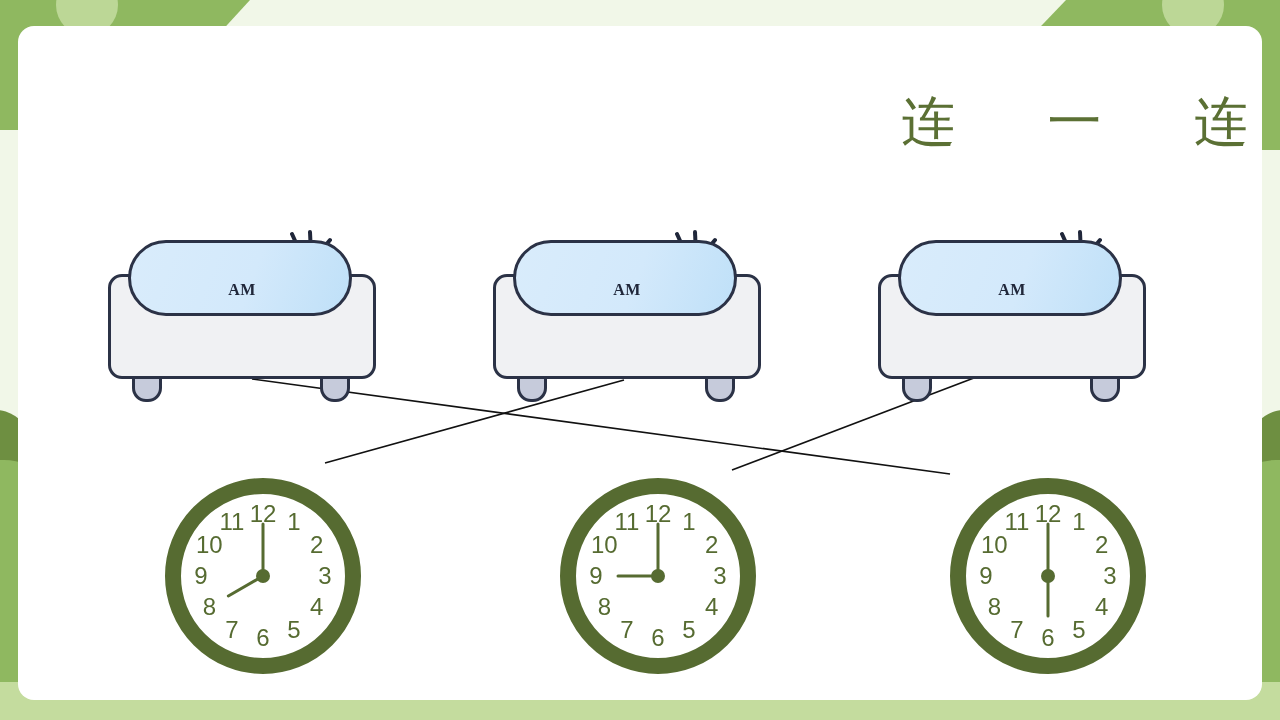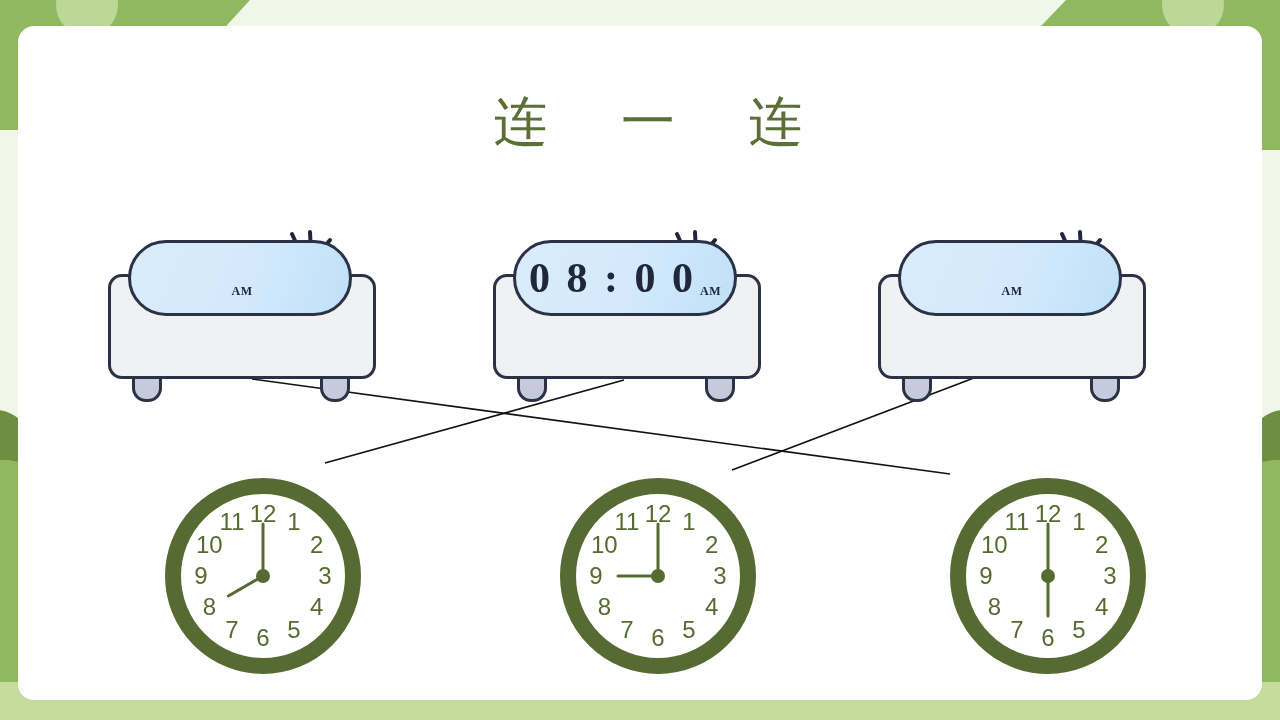--- a/index.html
+++ b/index.html
@@ -97,22 +97,22 @@
     width: 1244px; height: 674px;
     background: #ffffff;
     border-radius: 16px;
     overflow: hidden;
   }
 
   #title {
     position: absolute;
     left: 0; top: 60px;
     width: 1260px;
-    text-align: center;
-    font-family: Liberation Serif, serif;
+    text-align: right;
+    font-family: Liberation Mono, monospace;
     font-size: 54px;
     letter-spacing: 30px;
     text-indent: 30px;
     color: #5b7034;
   }
 
   
   .alarm {
     position: absolute;
     width: 268px;
@@ -156,21 +156,21 @@
   .alarm-time {
     font-family: "Liberation Serif", serif;
     font-size: 42px;
     font-weight: bold;
     color: #20273a;
     letter-spacing: 3px;
     white-space: nowrap;
   }
   .alarm-ampm {
     font-family: "Liberation Serif", serif;
-    font-size: 12px;
+    font-size: 16px;
     font-weight: bold;
     color: #20273a;
     margin-left: 4px;
     align-self: flex-end;
     margin-bottom: 14px;
     letter-spacing: 0.5px;
   }
   .alarm-leg {
     position: absolute;
     top: 148px;
@@ -252,21 +252,20 @@
 
     <div class="alarm alarm-2">
       <svg class="alarm-ring" viewBox="0 0 60 46">
         <line x1="12" y1="6" x2="22" y2="28" stroke="#20273a" stroke-width="4" stroke-linecap="round"></line>
         <line x1="30" y1="4" x2="31" y2="26" stroke="#20273a" stroke-width="4" stroke-linecap="round"></line>
         <line x1="50" y1="12" x2="35" y2="30" stroke="#20273a" stroke-width="4" stroke-linecap="round"></line>
       </svg>
       <div class="alarm-top-btn"></div>
       <div class="alarm-body"></div>
       <div class="alarm-screen">
-        <span class="alarm-time">0 8 : 0 0</span>
         <span class="alarm-ampm">AM</span>
       </div>
       <div class="alarm-leg alarm-leg-l"></div>
       <div class="alarm-leg alarm-leg-r"></div>
     </div>
 
     <div class="alarm alarm-3">
       <svg class="alarm-ring" viewBox="0 0 60 46">
         <line x1="12" y1="6" x2="22" y2="28" stroke="#20273a" stroke-width="4" stroke-linecap="round"></line>
         <line x1="30" y1="4" x2="31" y2="26" stroke="#20273a" stroke-width="4" stroke-linecap="round"></line>

